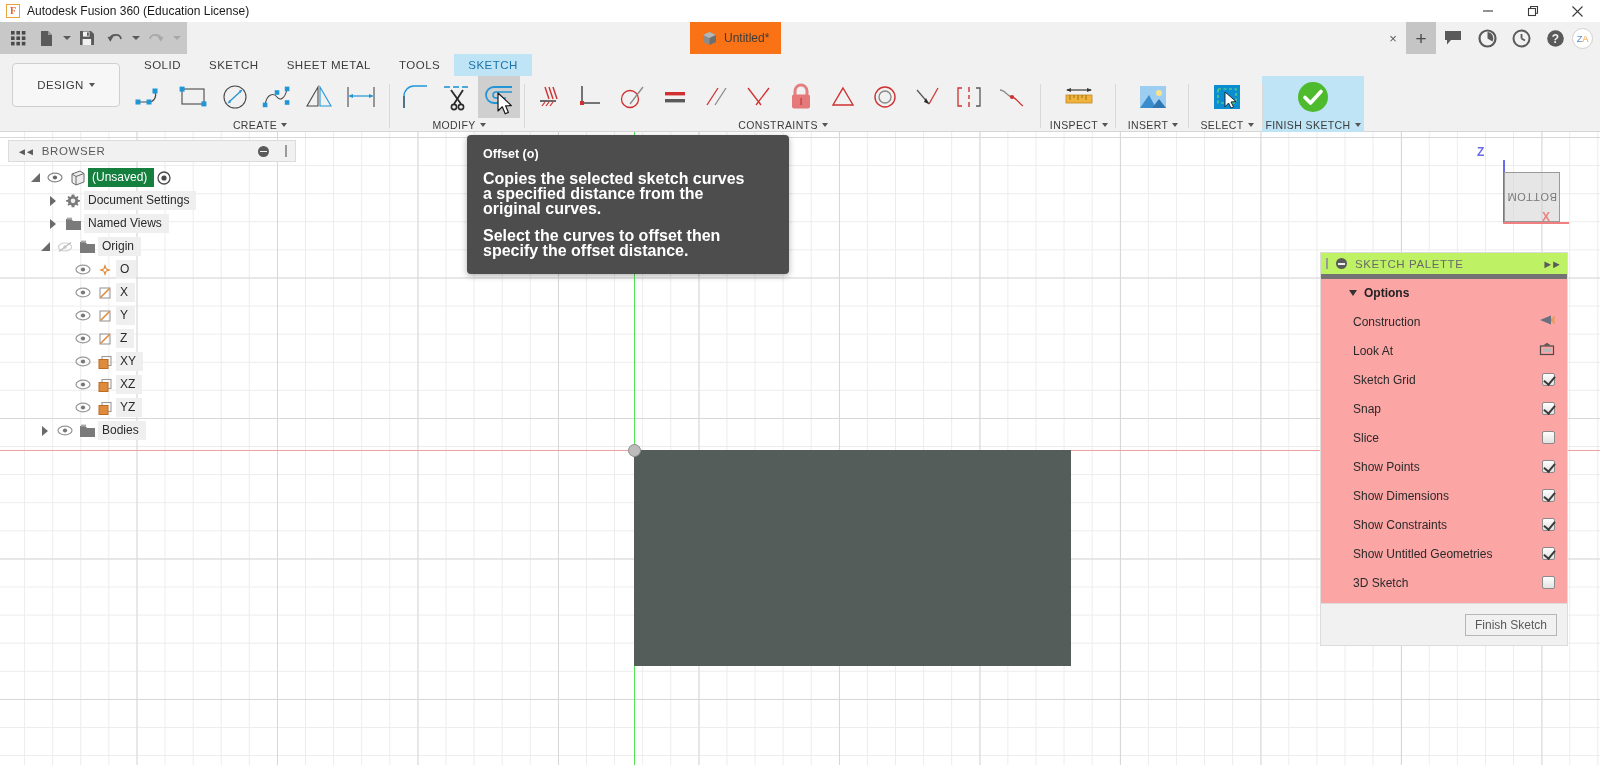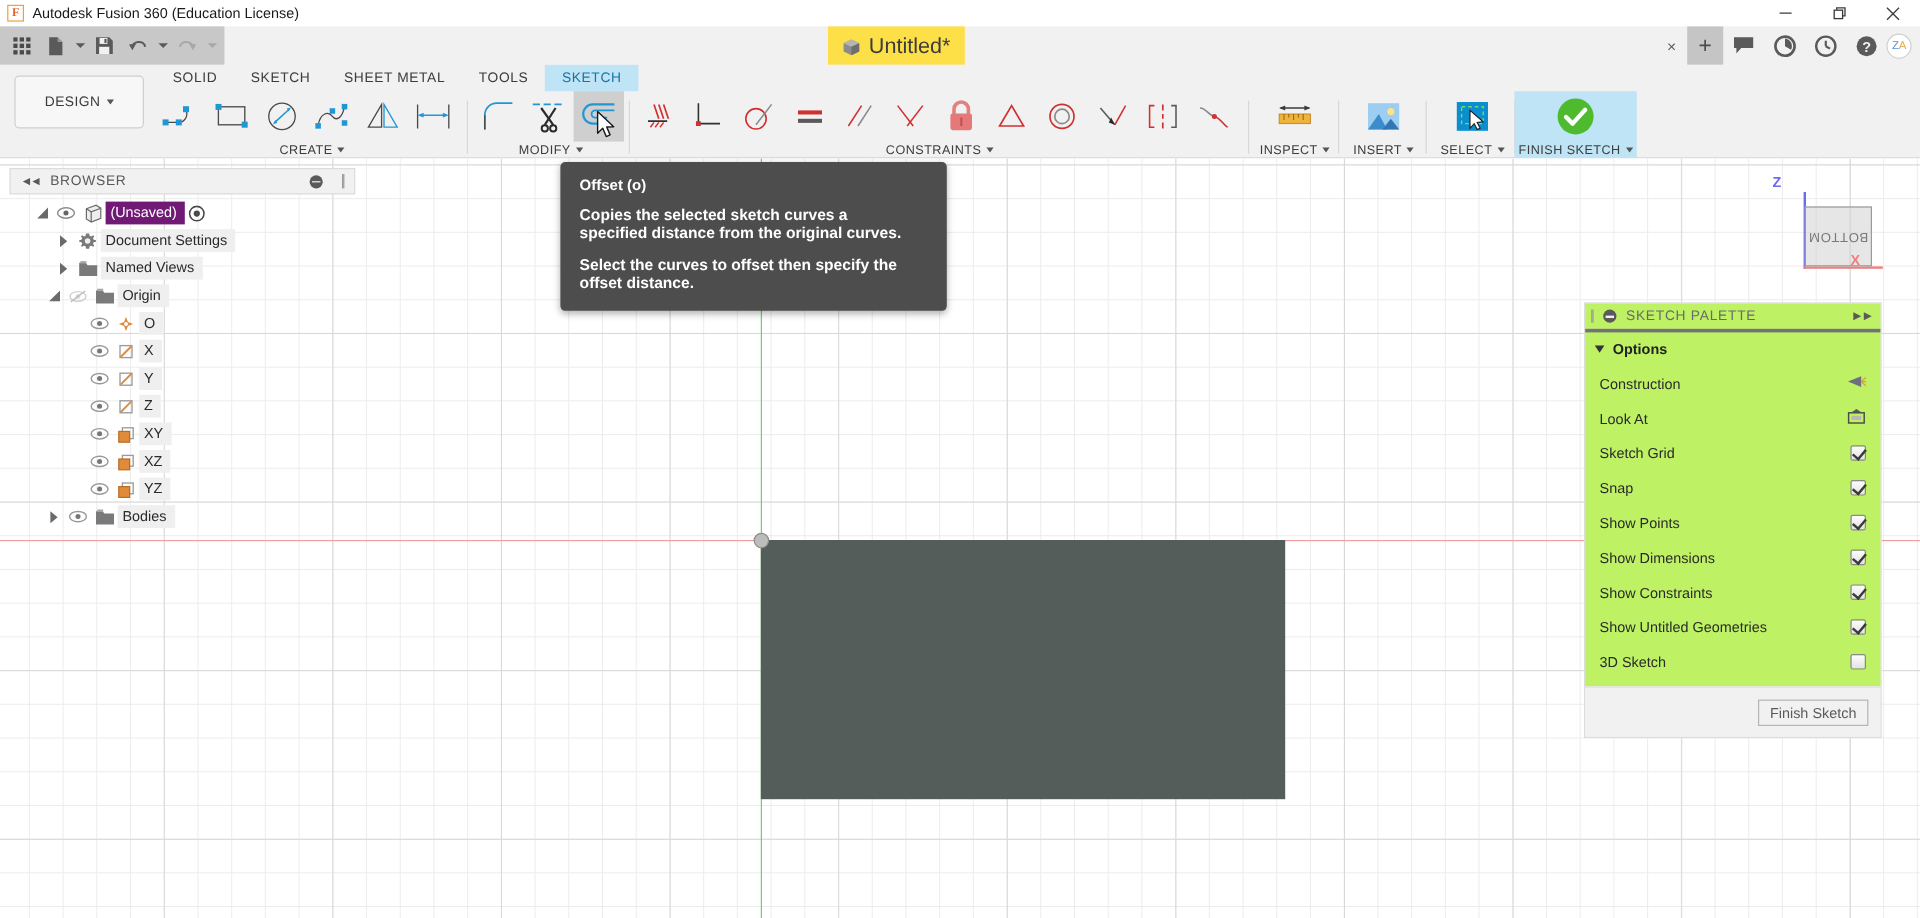--- a/index.html
+++ b/index.html
@@ -37,21 +37,21 @@
     display: flex; align-items: center;
   }
   .qa-left { display: flex; align-items: center; height: 32px; background: #c8c8c8; padding: 0 4px; }
   .qa-btn { width: 28px; height: 28px; display: flex; align-items: center; justify-content: center; }
   .qa-caret { width: 13px; height: 28px; display:flex; align-items:center; justify-content:center; }
   .caret-dn { width:0;height:0;border-left:4px solid transparent;border-right:4px solid transparent;border-top:4px solid #5a5a5a; }
 
   .doc-tabs { position:absolute; left: 690px; top: 22px; height: 32px; display:flex; align-items:center; }
   .doc-tab {
     height: 32px; display:flex; align-items:center; gap:7px; padding: 0 12px;
-    background: #fde047; font-size: 18px; color:#3c3c3c;
+    background: #f97316; font-size: 12px; color:#3c3c3c;
   }
   .cube-ico { width:15px;height:15px; }
 
   .qa-right { position:absolute; right: 0; top: 22px; height: 32px; display: flex; align-items: center; }
   .tab-close { width: 26px; height:32px; display:flex;align-items:center;justify-content:center; color:#5a5a5a; font-size:13px; }
   .plus-btn { width: 30px; height: 32px; display:flex;align-items:center;justify-content:center; background:#c5c5c5; }
   .qa-icon-btn { width: 34px; height: 32px; display:flex;align-items:center;justify-content:center; }
   .avatar {
     width: 21px; height: 21px; border-radius: 50%;
     background: #ffffff; border: 1px solid #d0d0d0;
@@ -158,48 +158,48 @@
   .trow { height: 23px; display:flex; align-items:center; font-size: 12px; color:#2a2a2a; }
   .arrow-c {
     width: 18px; height:23px; display:flex;align-items:center;justify-content:center;
   }
   .tri-right { width:0;height:0;border-top:5px solid transparent;border-bottom:5px solid transparent;border-left:7px solid transparent; position:relative;}
   .tri-right::before{content:"";position:absolute;left:-7px;top:-5px;width:0;height:0;border-top:5px solid transparent;border-bottom:5px solid transparent;border-left:6px solid #6a6a6a;}
   .tri-down { width:0;height:0;border-left:9px solid transparent;border-bottom:9px solid #6a6a6a; }
   .eye-c { width: 22px; height:23px; display:flex;align-items:center;justify-content:center; }
   .ico-c { width: 22px; height:23px; display:flex;align-items:center;justify-content:center; }
   .tlabel { padding: 2px 7px 3px 4px; background:#efefef; font-size:12px; }
-  .tlabel.sel { background:#701a75; color:#fff; }
+  .tlabel.sel { background:#15803d; color:#fff; }
   .radio-c { width:20px;height:23px;display:flex;align-items:center;justify-content:center;}
 
   
   .tooltip {
     position:absolute; left: 467px; top: 135px; width: 322px;
     background: #4d4d4d; border-radius: 4px; color:#fff;
     padding: 12px 34px 16px 16px;
     box-shadow: 0 2px 6px rgba(0,0,0,.3);
   }
   .tt-title { font-size: 12.5px; font-weight: bold; margin-bottom: 10px; }
-  .tt-p { font-size: 13px; font-weight: bold; line-height: 15px; margin-bottom: 12px; }
+  .tt-p { font-size: 16px; font-weight: bold; line-height: 15px; margin-bottom: 12px; }
   .tt-p:last-child { margin-bottom: 0; }
 
   
   .palette {
     position:absolute; left: 1320px; top: 252px; width: 248px;
     background:#f1f1f1; border:1px solid #dcdcdc;
   }
   .sp-header {
     height: 21px; display:flex; align-items:center; gap:8px; padding-left: 5px;
     font-size: 11.5px; color:#6a6a6a; letter-spacing:.6px; background:#bef264;
   }
   .sp-grip { width:2px;height:11px;border-left:1px solid #9a9a9a;border-right:1px solid #9a9a9a; }
   .sp-minus { width:11px;height:11px;border-radius:50%;background:#5a5a5a;position:relative;}
   .sp-minus::after{content:"";position:absolute;left:2px;top:5px;width:7px;height:1.5px;background:#f1f1f1;}
   .sp-expand { margin-left:auto; margin-right:7px; color:#5a5a5a; font-size:11px; letter-spacing:-2px; }
-  .sp-body { background:#bef264; border-top:3px solid #737373; padding-bottom: 6px; }
+  .sp-body { background:#fca5a5; border-top:5px solid #737373; padding-bottom: 6px; padding-left: 20px; }
   .sp-section {
     height: 28px; display:flex; align-items:center; gap:7px; padding-left: 8px;
     font-size: 12px; font-weight: bold; color:#222;
   }
   .tri-dn-sm { width:0;height:0;border-left:4.5px solid transparent;border-right:4.5px solid transparent;border-top:6px solid #333; }
   .sp-row {
     height: 29px; display:flex; align-items:center; padding: 0 12px 0 12px;
     font-size: 12px; color:#2a2a2a;
   }
   .sp-row .rlabel { flex: 1; }
@@ -935,20 +935,24 @@
       <div class="sp-row">
         <span class="rlabel">Sketch Grid</span>
         <span class="cbox on"></span>
       </div>
 
       <div class="sp-row">
         <span class="rlabel">Snap</span>
         <span class="cbox on"></span>
       </div>
 
+      <div class="sp-row">
+        <span class="rlabel">Slice</span>
+        <span class="cbox"></span>
+      </div>
 
 
       <div class="sp-row">
         <span class="rlabel">Show Points</span>
         <span class="cbox on"></span>
       </div>
 
       <div class="sp-row">
         <span class="rlabel">Show Dimensions</span>
         <span class="cbox on"></span>

